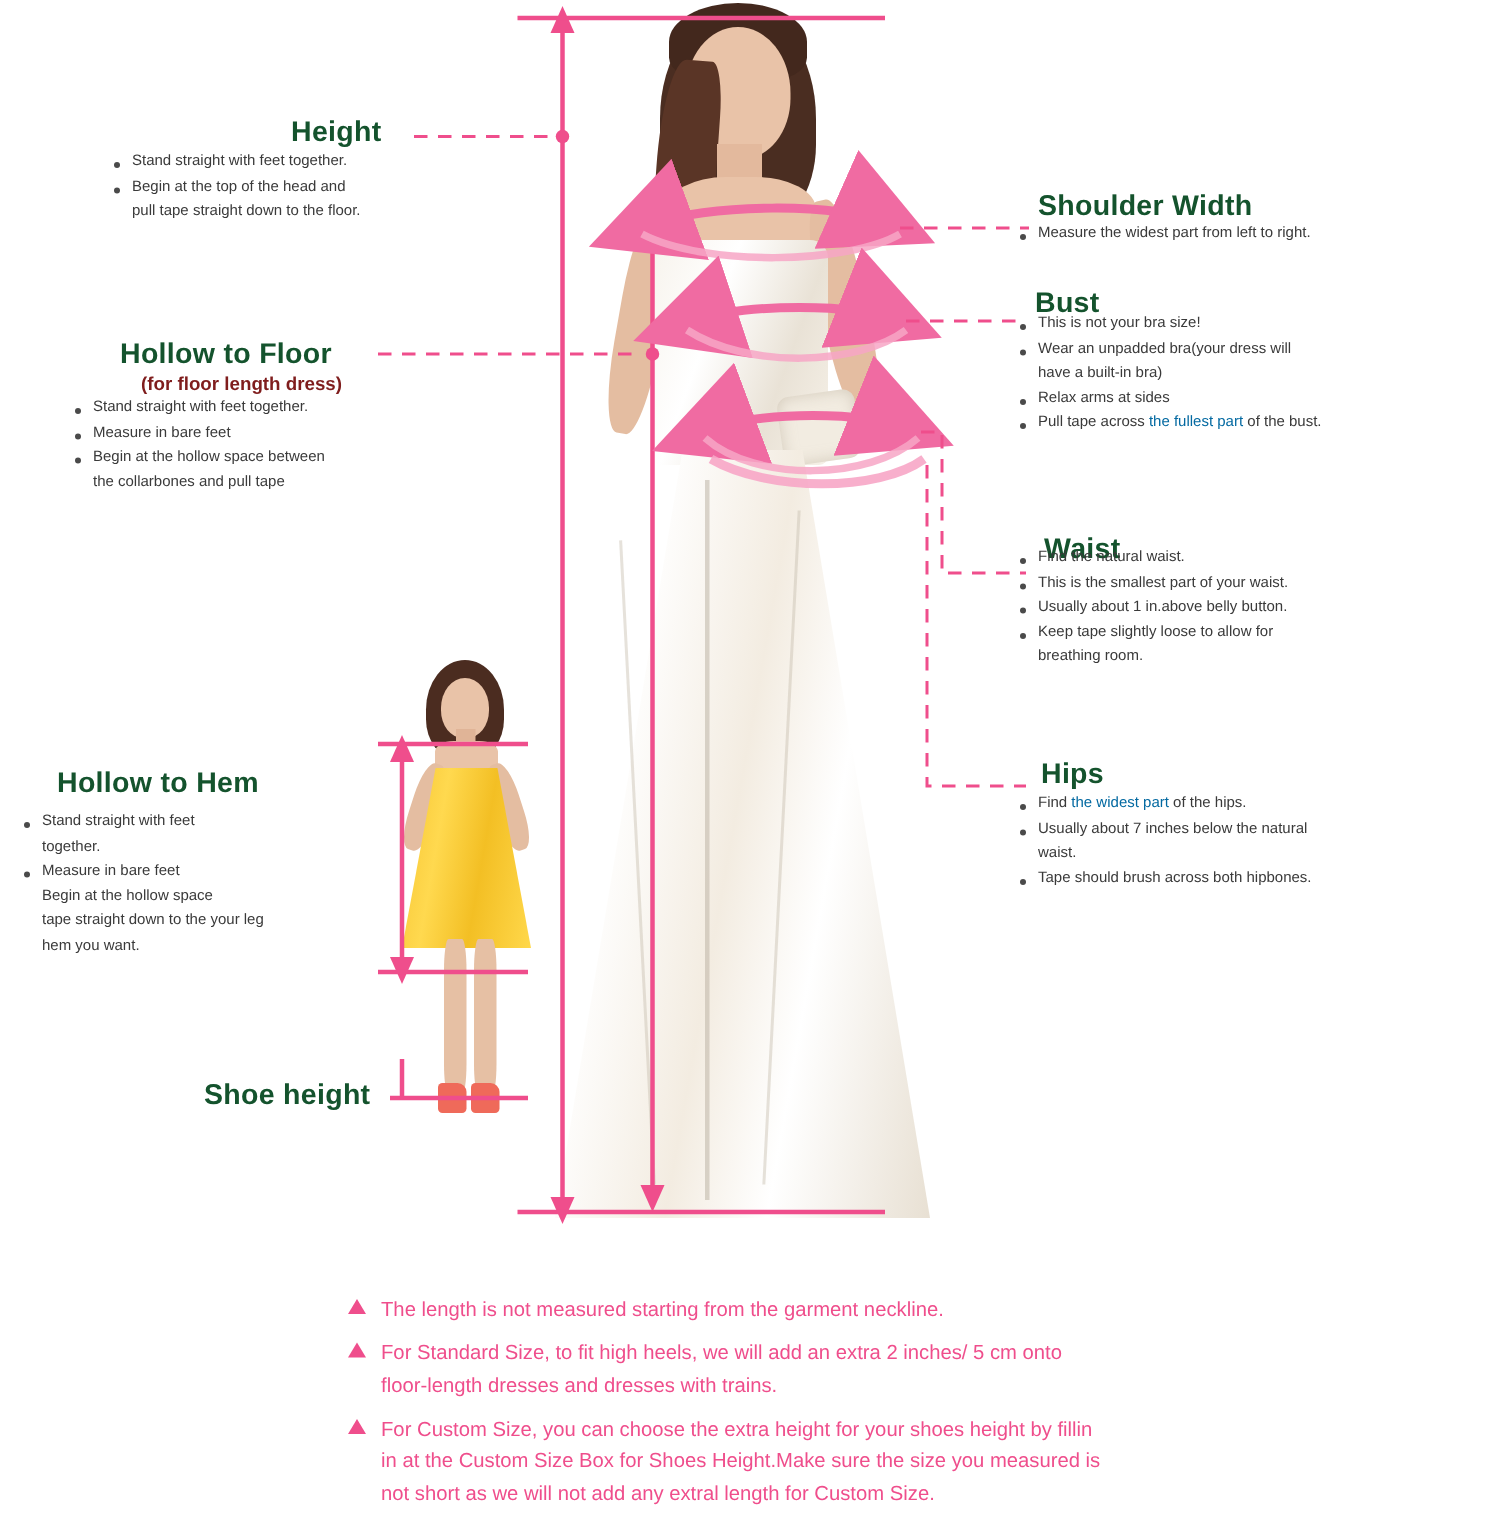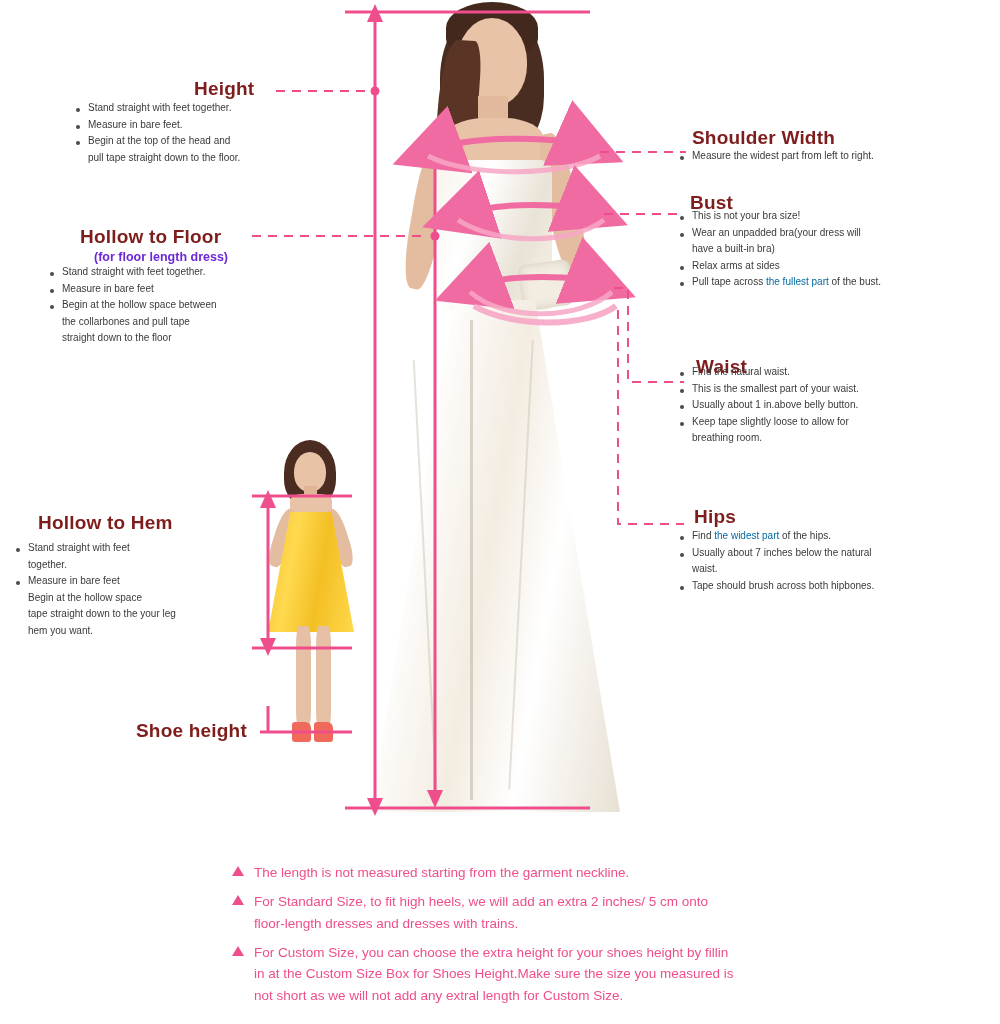--- a/index.html
+++ b/index.html
@@ -14,28 +14,28 @@
     position: relative;
     width: 1000px;
     height: 1024px;
     background: #ffffff;
     overflow: hidden;
   }
   .abs { position: absolute; }
 
   
   .hdr {
-    color: #7f1d1d;
+    color: #14532d;
     font-weight: bold;
     font-size: 19px;
     letter-spacing: .2px;
     white-space: nowrap;
   }
   .sub {
-    color: #6d28d9;
+    color: #7f1d1d;
     font-weight: bold;
     font-size: 12.5px;
     white-space: nowrap;
   }
   .bullets {
     color: #3a3a3a;
     font-size: 10px;
     line-height: 1.55;
   }
   .bullets .li {
@@ -301,37 +301,35 @@
       <line x1="260" y1="732" x2="352" y2="732" stroke="#ef4e8c" stroke-width="3"></line>
       <line x1="268" y1="706" x2="268" y2="732" stroke="#ef4e8c" stroke-width="3"></line>
     </g>
   </svg>
 
   <div class="abs" style="left:194px; top:78px;">
     <span class="hdr">Height</span>
   </div>
   <div class="abs bullets" style="left:74px; top:100px; width:300px;">
     <div class="li">Stand straight with feet together.</div>
-    <div class="li">Measure in bare feet.</div>
     <div class="li">Begin at the top of the head and</div>
     <div class="li nodot">pull tape straight down to the floor.</div>
   </div>
 
   <div class="abs" style="left:80px; top:226px;">
     <span class="hdr">Hollow to Floor</span>
   </div>
   <div class="abs" style="left:94px; top:247px;">
     <span class="sub">(for floor length dress)</span>
   </div>
   <div class="abs bullets" style="left:48px; top:264px; width:310px;">
     <div class="li">Stand straight with feet together.</div>
     <div class="li">Measure in bare feet</div>
     <div class="li">Begin at the hollow space between</div>
     <div class="li nodot">the collarbones and pull tape</div>
-    <div class="li nodot">straight down to the floor</div>
   </div>
 
   <div class="abs" style="left:38px; top:512px;">
     <span class="hdr">Hollow to Hem</span>
   </div>
   <div class="abs bullets" style="left:14px; top:540px; width:250px;">
     <div class="li">Stand straight with feet</div>
     <div class="li nodot">together.</div>
     <div class="li">Measure in bare feet</div>
     <div class="li nodot">Begin at the hollow space</div>

